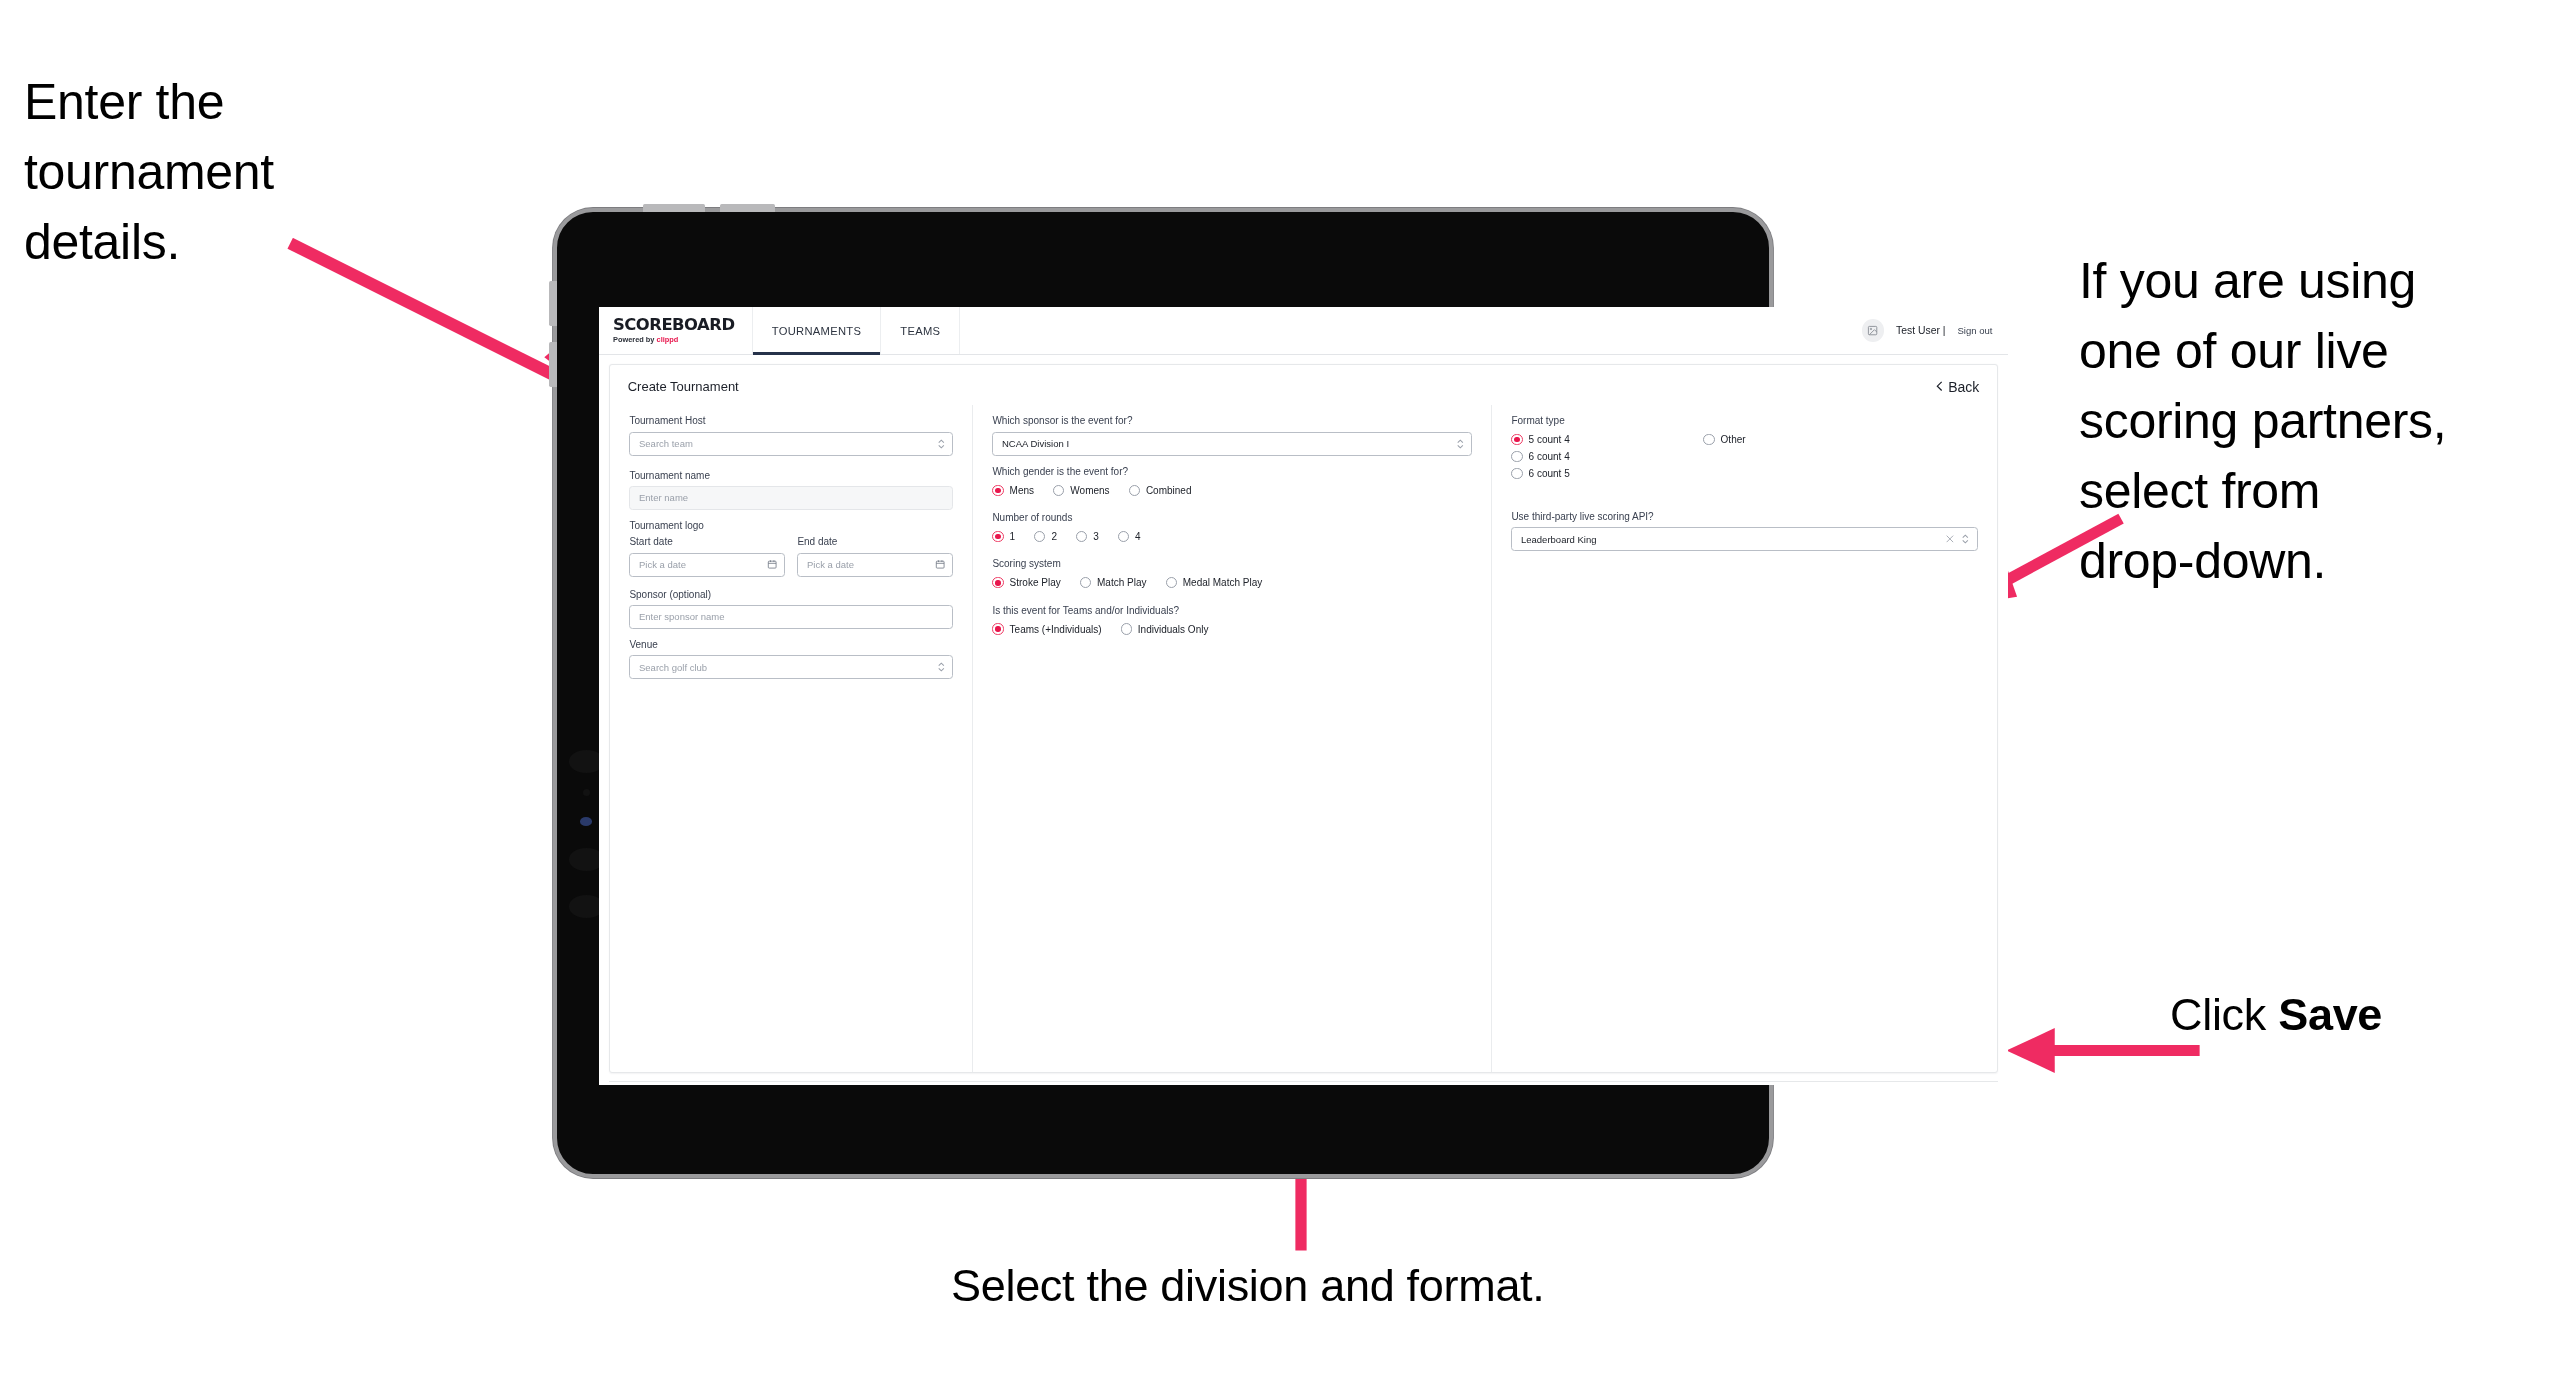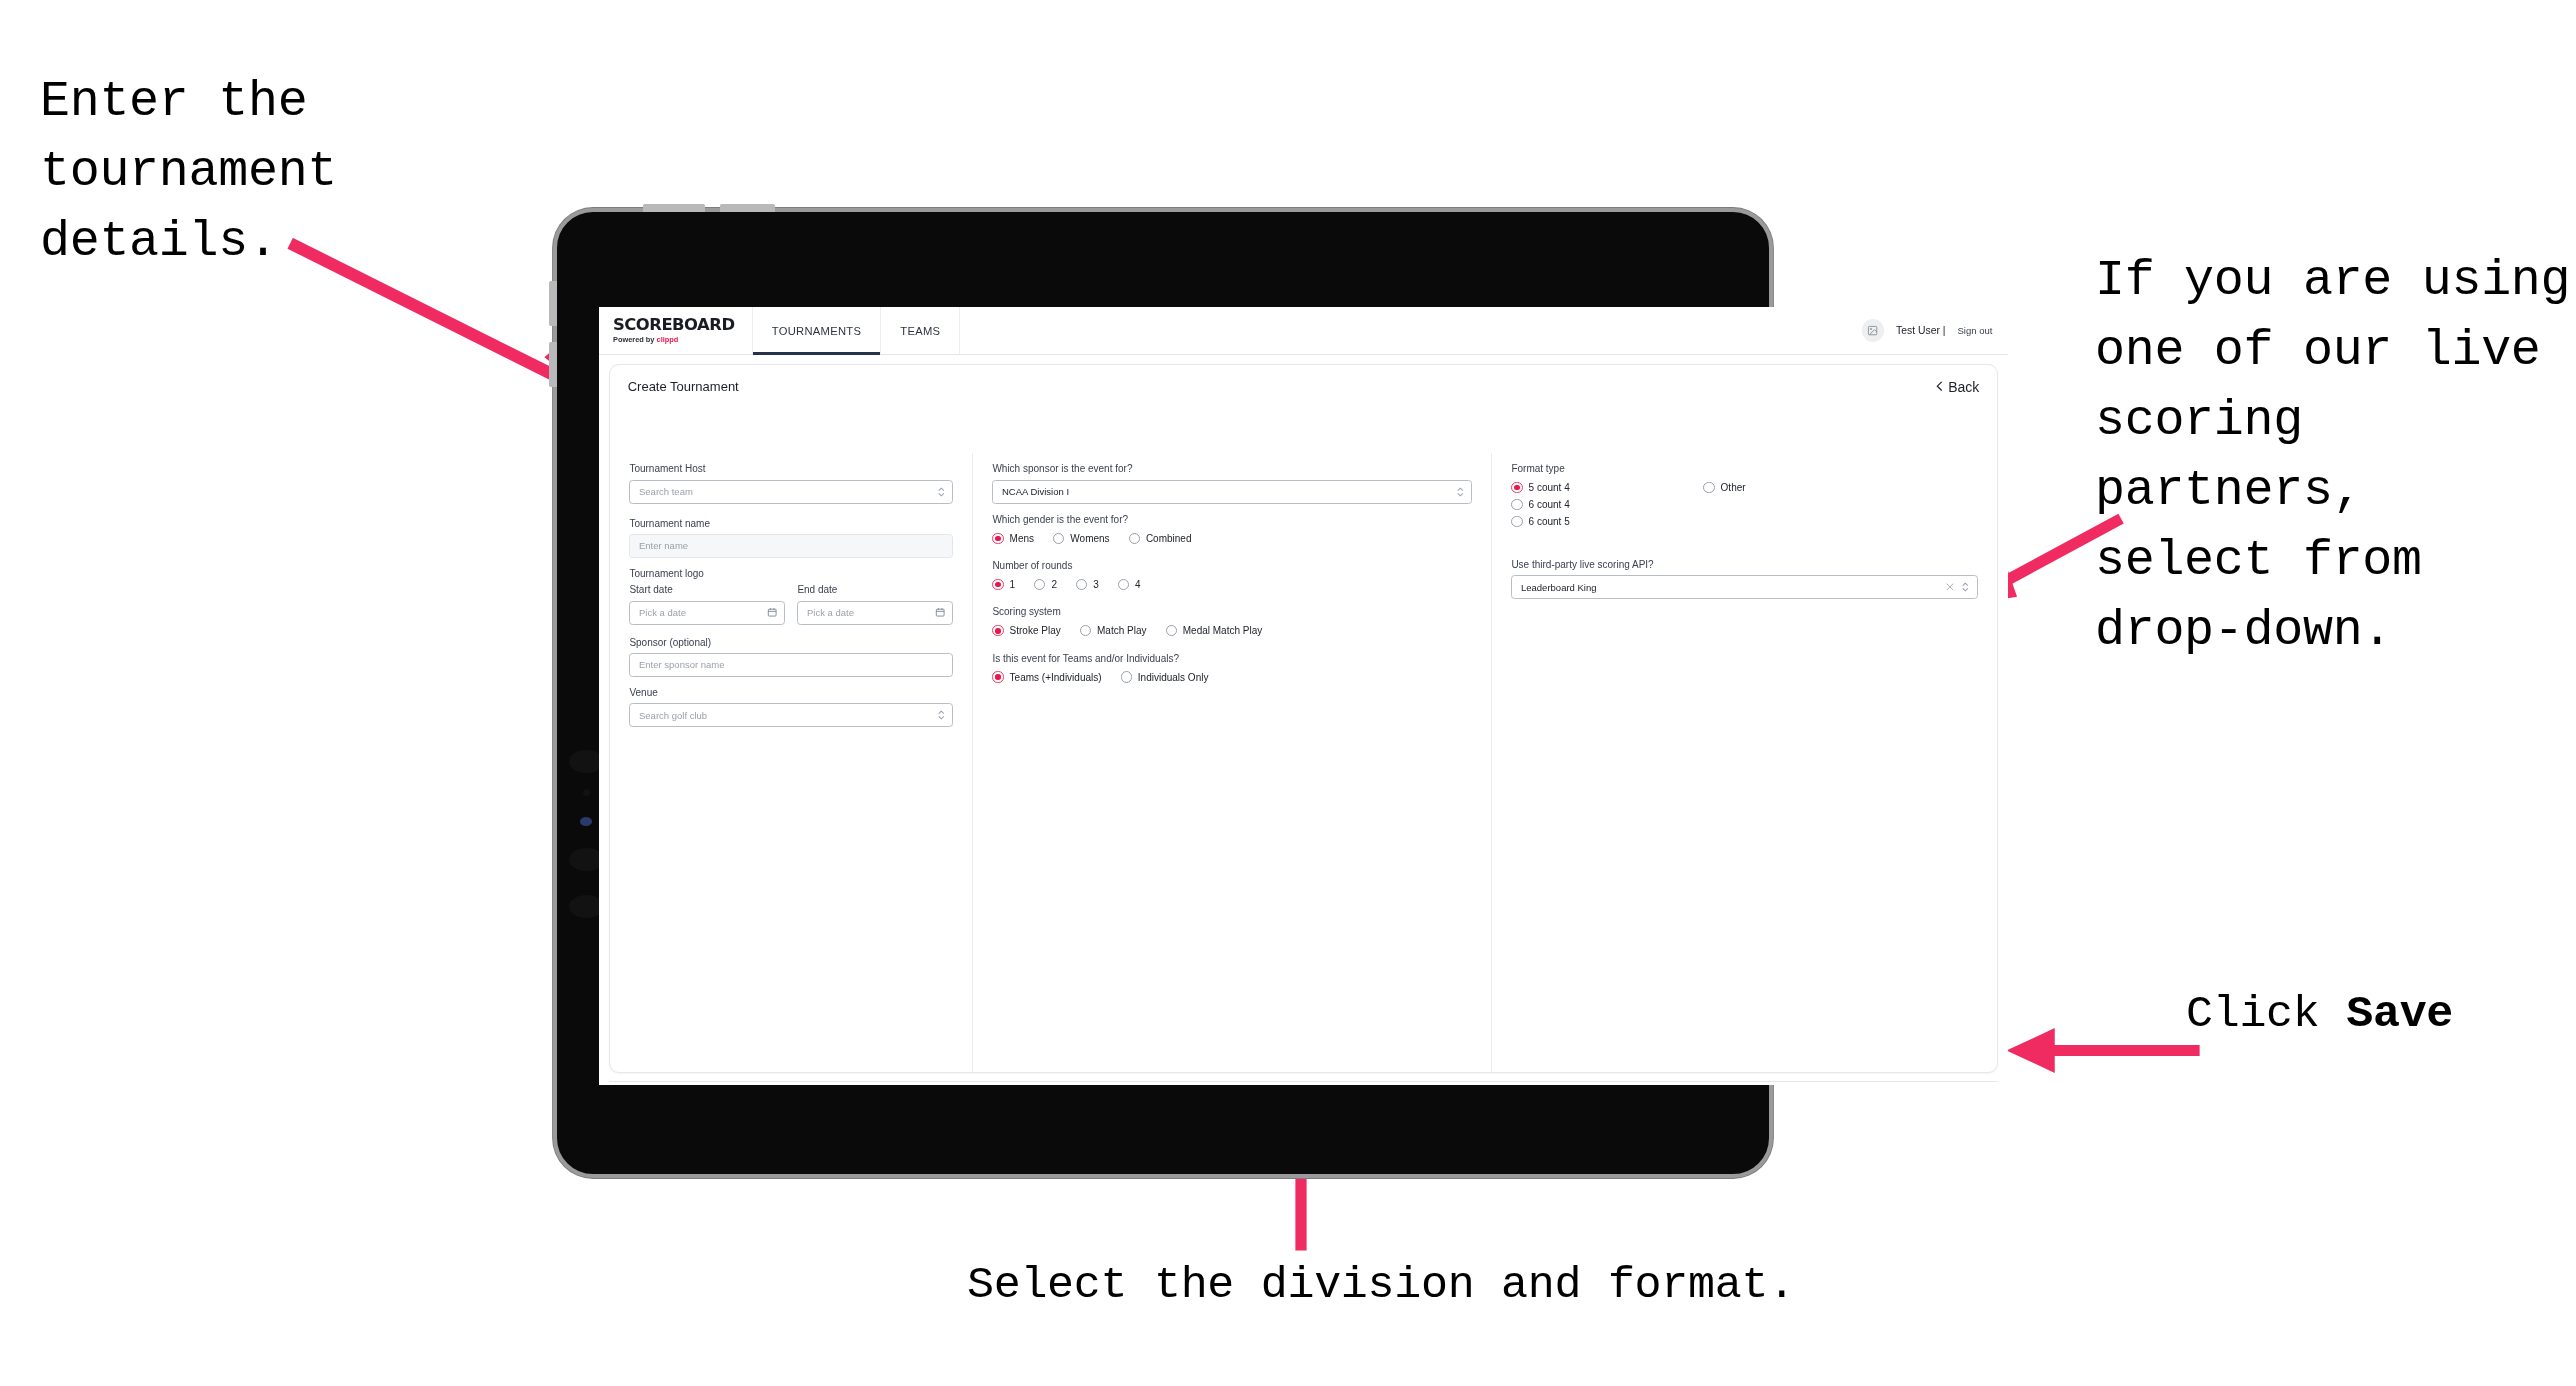--- a/index.html
+++ b/index.html
@@ -9,27 +9,26 @@
     background: #ffffff;
     font-family: "Liberation Sans", sans-serif;
     position: relative;
     overflow: hidden;
   }
 
   
   .annot {
     position: absolute;
     color: #000;
-    font-family: Liberation Mono, monospace;
+    font-family: Liberation Sans, sans-serif;
     font-size: 50px;
     line-height: 1.40;
     font-weight: 400;
     letter-spacing: -0.3px;
     white-space: pre-line;
-    margin-left: 16px;
   }
   #annot-left   { left: 24px;  top: 67px;  width: 372px; }
   #annot-right  { left: 2079px; top: 246px; width: 484px; }
   #annot-save   { left: 2170px; top: 983px; width: 398px; font-size: 45px; white-space: nowrap;}
   #annot-save b { font-weight: 700; }
   #annot-bottom { left: 951px; top: 1254px; width: 865px; font-size: 45px; white-space: nowrap;}
 
   .arrow { position: absolute; }
 
   
@@ -116,25 +115,24 @@
     color:#8c9098;
   }
   #user-name { font-size: 10.4px; color: #20242c; }
   #signout { font-size: 9.5px; color: #3b4250; cursor: pointer; }
 
   
   #page-card {
     margin: 8.6px 10.4px 0 10.4px;
     background: #fff;
     border: 0.9px solid #e6e8ea;
-    border-radius: 10px;
+    border-radius: 3px;
     height: 709px;
     display:flex; flex-direction: column;
     box-shadow: 0 0.9px 1.7px rgba(16,22,40,.05);
-    gap: 48px;
   }
   #page-top {
     display:flex; align-items:center;
     padding: 14px 17.3px 10.4px 17.3px;
   }
   #page-title { font-size: 13px; color: #1c2029; }
   #back-link {
     margin-left:auto; display:flex; align-items:center; gap:5.2px;
     font-size: 14px; color: #1c2029; cursor:pointer;
   }

